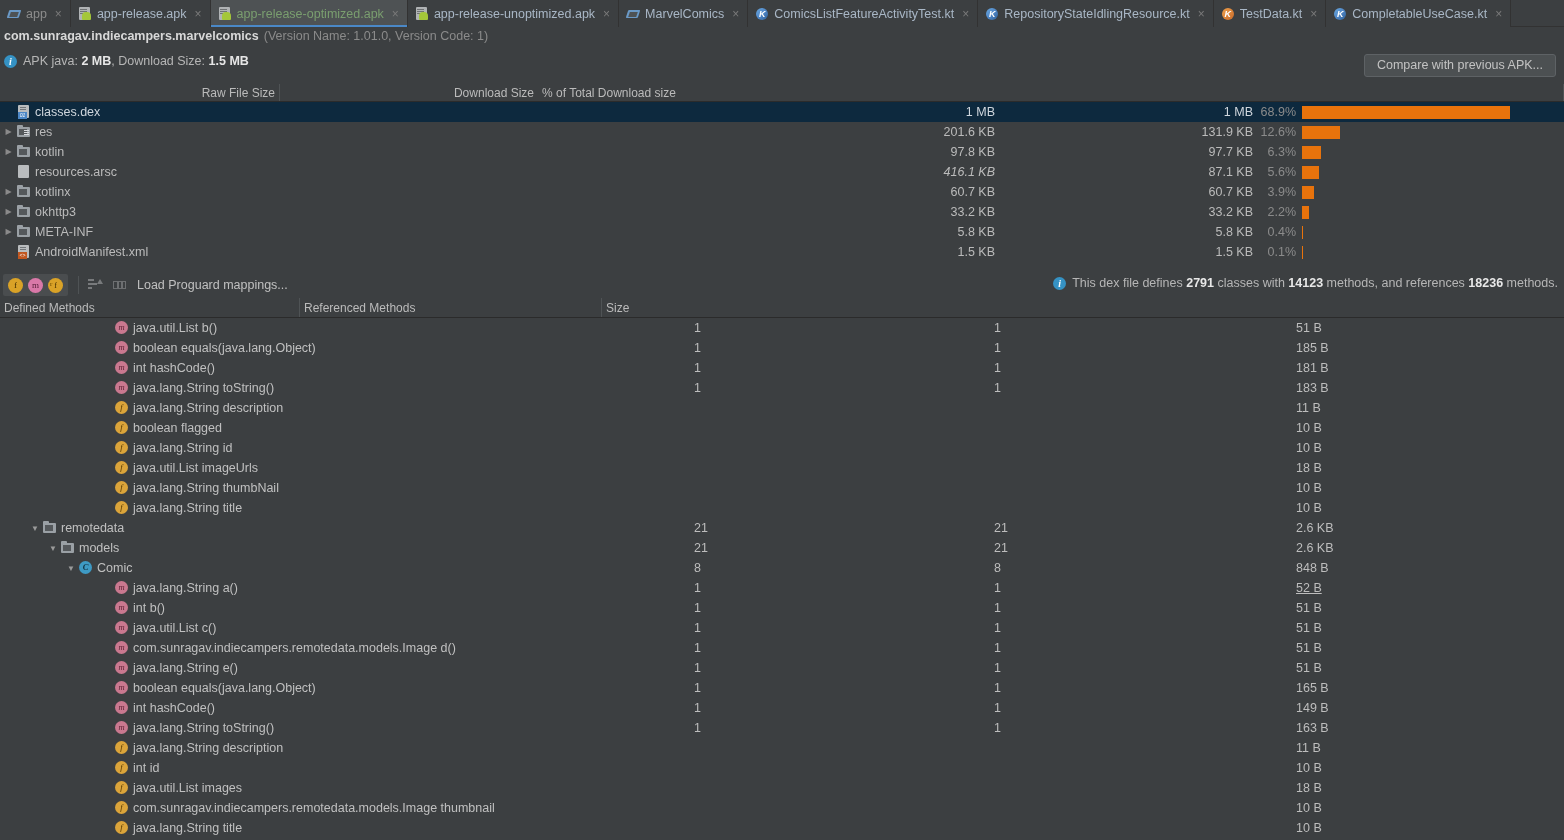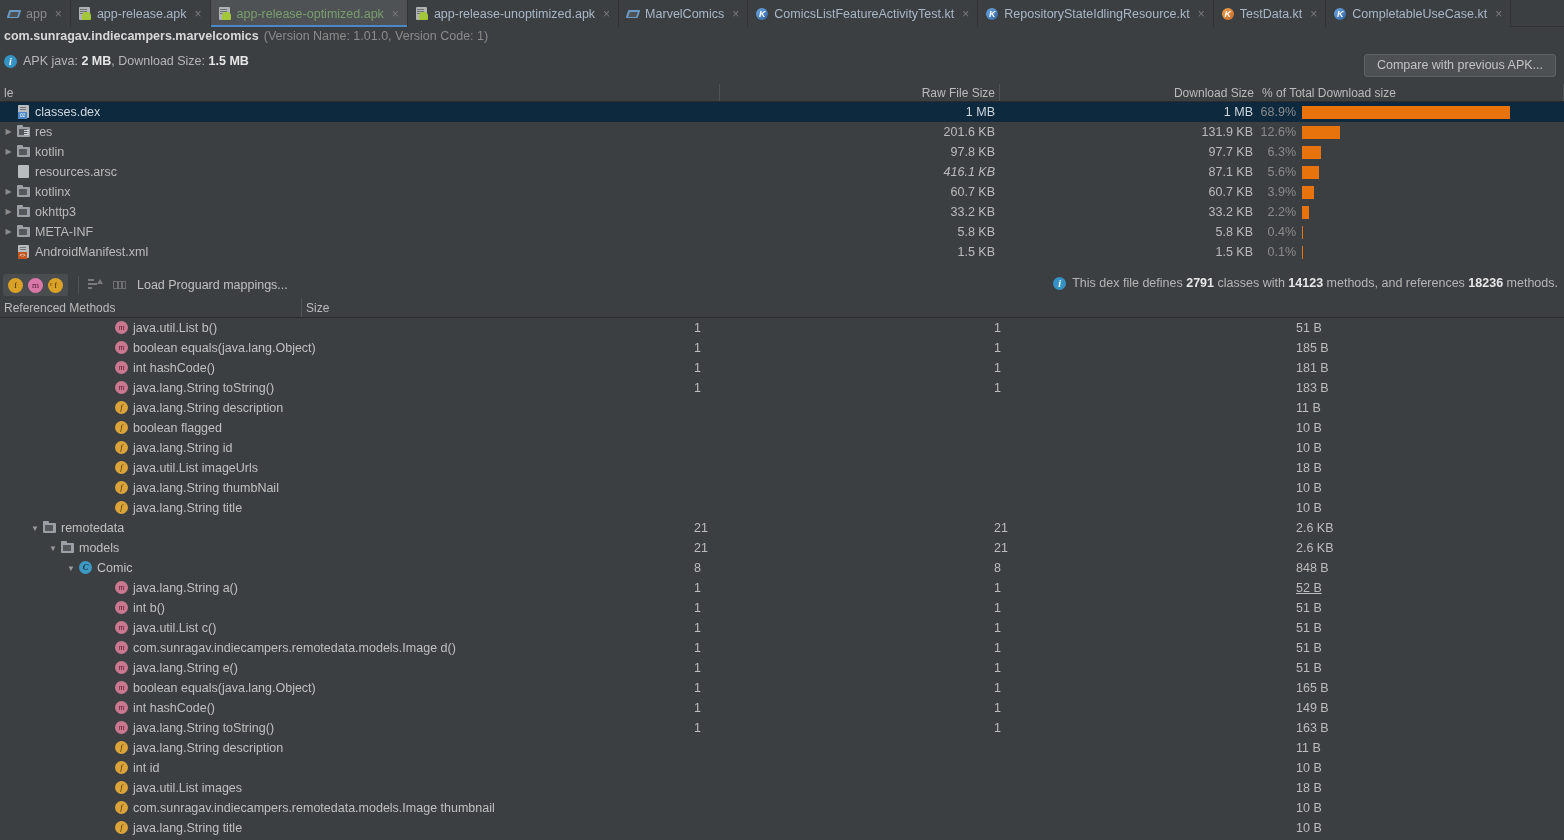--- a/index.html
+++ b/index.html
@@ -344,21 +344,20 @@
     <span class="info-dot">i</span>
     <span class="txt">
       <span>APK java: </span><b>2 MB</b><span>, Download Size: </span><b>1.5 MB</b>
     </span>
   </div>
 
   <div id="cmpbtn">Compare with previous APK...</div>
 
   <div id="filepanel">
     <div class="thead">
-      <div class="th l" style="width:720px">le</div>
       <div class="th r" style="width:280px">Raw File Size</div>
       <div class="th r" style="width:258px;border-right:none">Download Size</div>
       <div class="th l" style="flex:1">% of Total Download size</div>
     </div>
     <div id="filerows">
         <div class="frow sel">
           <div class="fname" style="width: 720px;">
             <span class="arrow blank">▶</span>
             <span class="fico">
               <i class="pg"></i>
@@ -511,20 +510,21 @@
       </span>
     <span id="loadpg">Load Proguard mappings...</span>
   </div>
 
   <div id="dexinfo">
     <span class="info-dot">i</span>
     <span><span>This dex file defines </span><b>2791</b><span> classes with </span><b>14123</b><span> methods, and references </span><b>18236</b><span> methods.</span></span>
   </div>
 
   <div id="dexheader">
+    <div class="dh" style="width:300px">Defined Methods</div>
     <div class="dh" style="width:302px">Referenced Methods</div>
     <div class="dh" style="flex:1;border-right:none">Size</div>
   </div>
 
   <div id="vtrack">
     <div id="vscroll"></div>
   </div>
   <div id="dextree">
       <div class="drow">
         <div class="dname" style="width: 690px; padding-left: 100px;">

